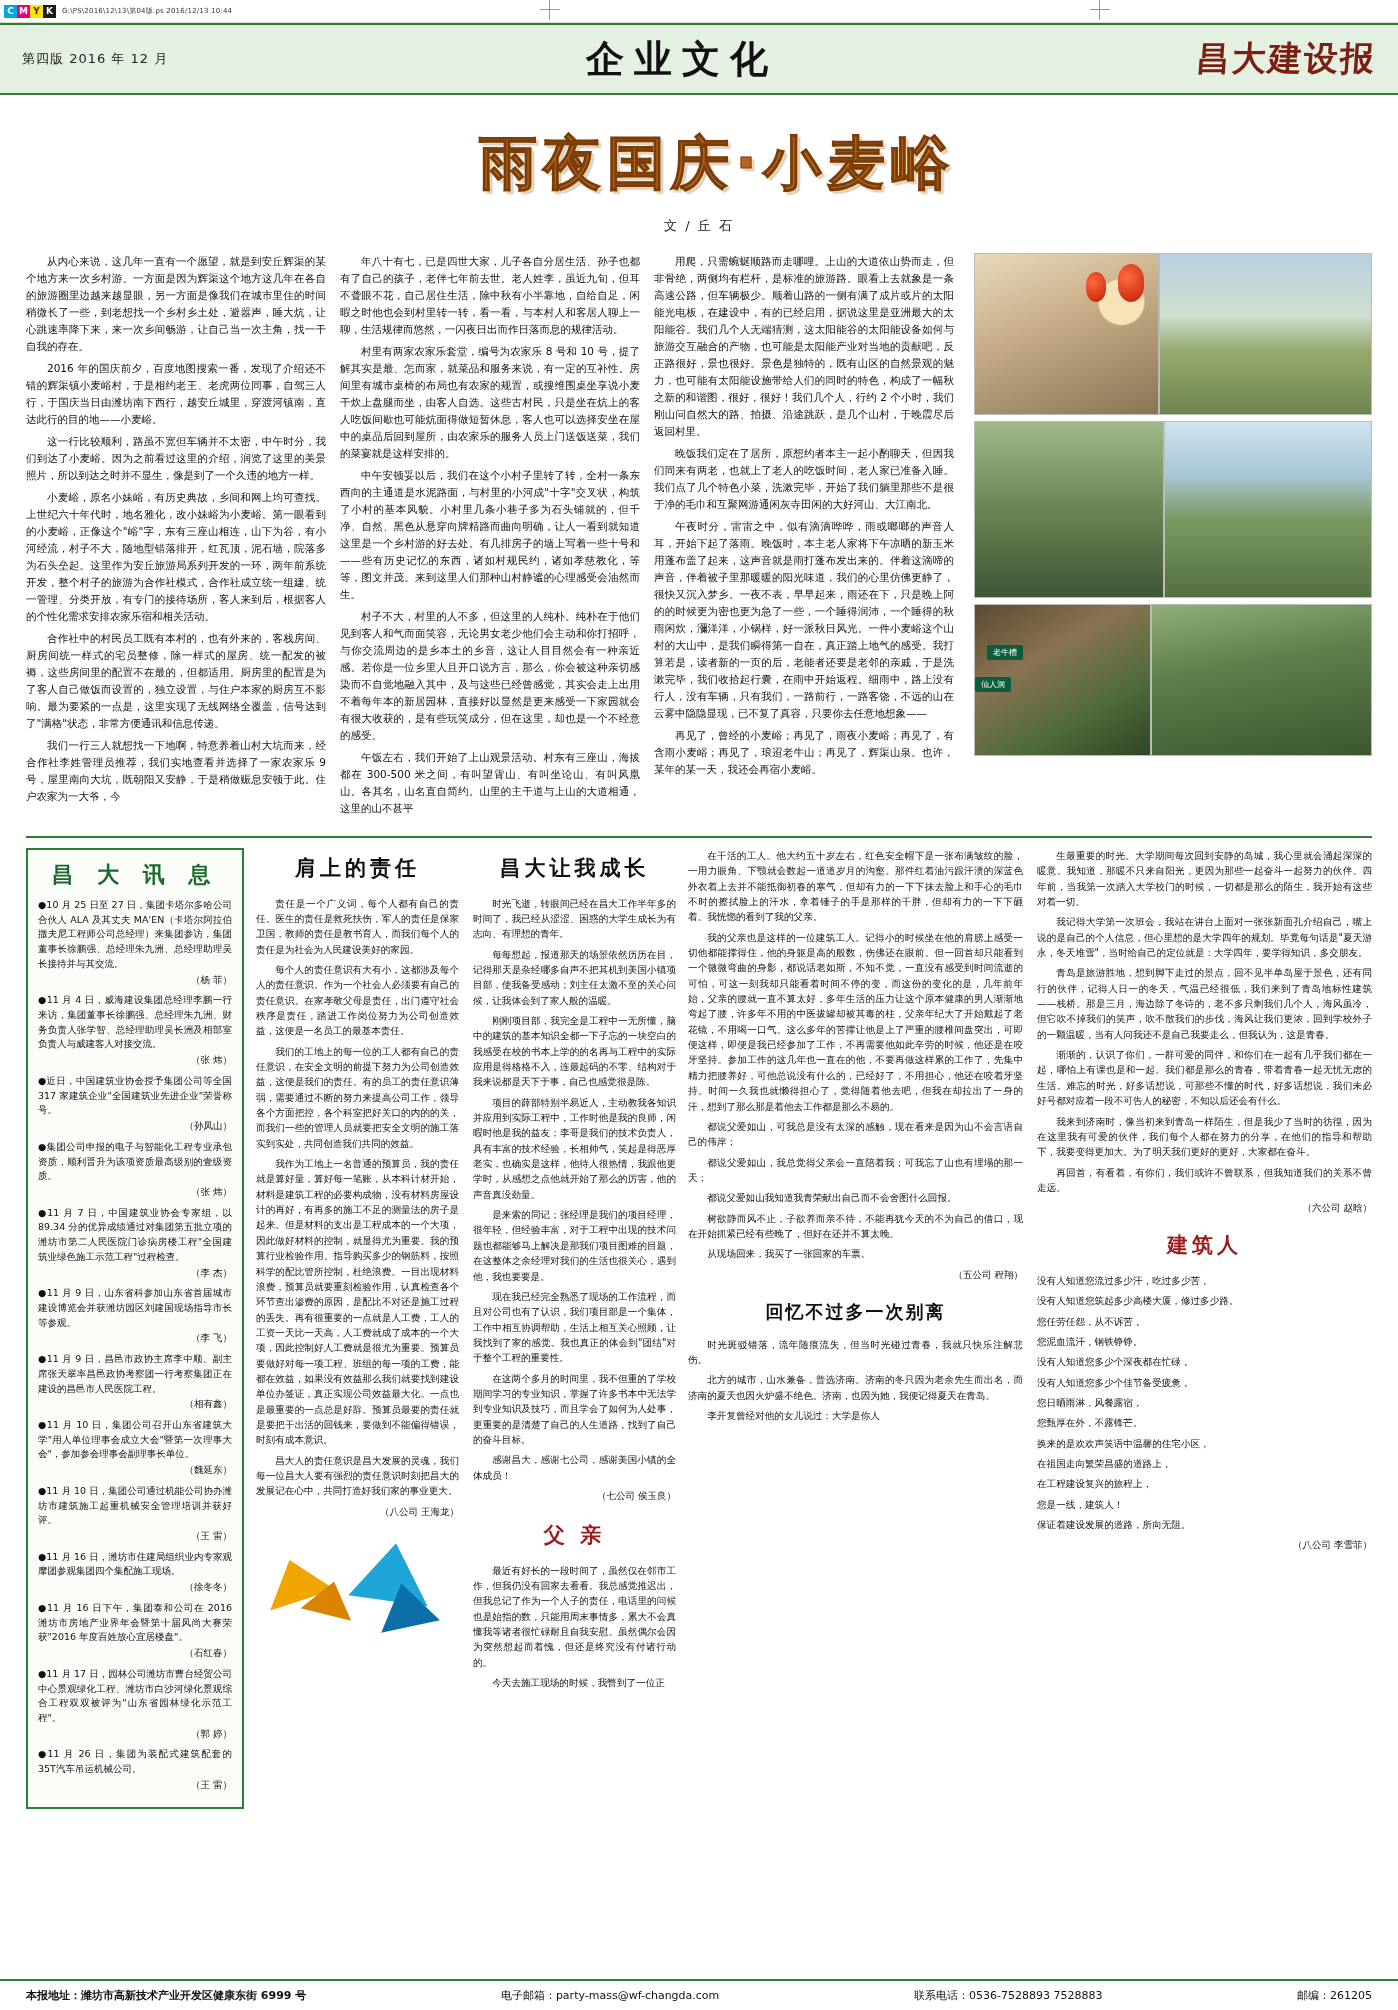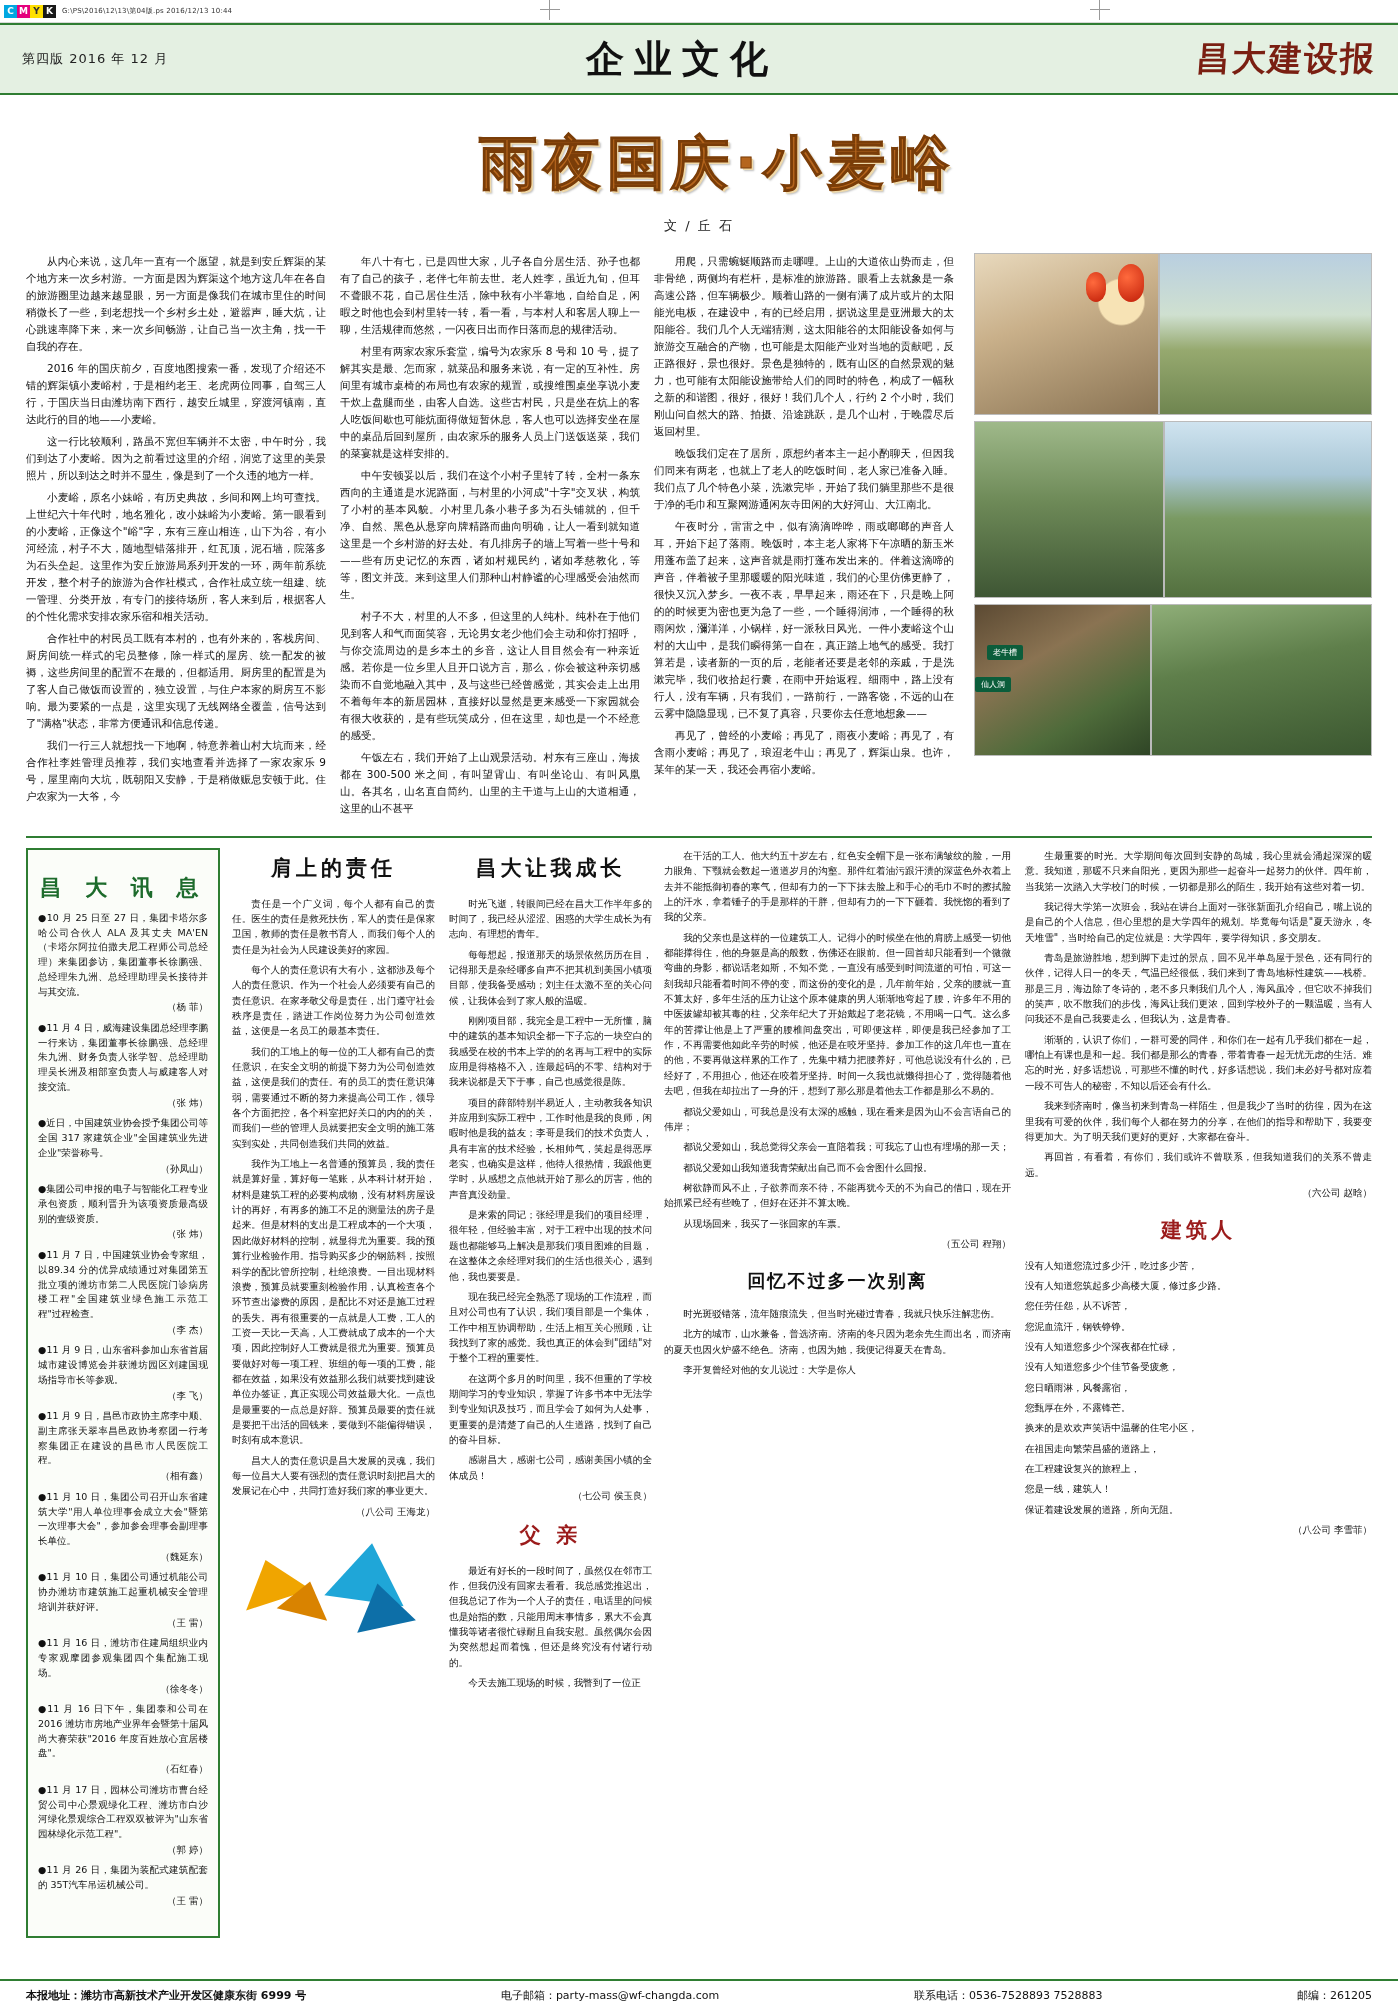--- a/index.html
+++ b/index.html
@@ -58,21 +58,21 @@
   .lantern2{right:52px;top:18px;width:20px;height:30px;}
   .signplate{position:absolute;background:#0b5d3b;color:#fff;font-size:8px;padding:2px 6px;border-radius:2px;}
 
   
   .hdiv{border-top:2px solid #2f7d32;margin:14px 26px 0 26px;}
 
   
   .lower{display:flex;margin:10px 26px 0 26px;gap:12px;}
 
   
-  .newsbox{width:194px;border:2px solid #2f7d32;padding:21px 10px;box-sizing:border-box;background:#fbfdf9;}
+  .newsbox{width:218px;border:2px solid #2f7d32;padding:8px 10px;box-sizing:border-box;background:#fbfdf9;}
   .newsbox h3{margin:2px 0 8px 0;text-align:center;font-size:22px;letter-spacing:8px;color:#1d6b2c;font-weight:bold;}
   .newsitem{font-size:9.5px;line-height:1.55;text-align:justify;margin:0 0 6px 0;color:#111;}
   .signoff{display:block;text-align:right;font-size:9.5px;margin-top:1px;}
 
   .midcol{width:420px;display:flex;gap:14px;}
   .rightcol{flex:1;display:flex;gap:14px;}
   .col{flex:1;font-size:9.6px;line-height:1.6;text-align:justify;}
   .col p{margin:0 0 5px 0;text-indent:2em;}
   .arttitle{text-align:center;font-size:21px;font-weight:bold;letter-spacing:4px;margin:4px 0 10px 0;color:#111;}
   .arttitle.red{color:#9b1b1b;}

